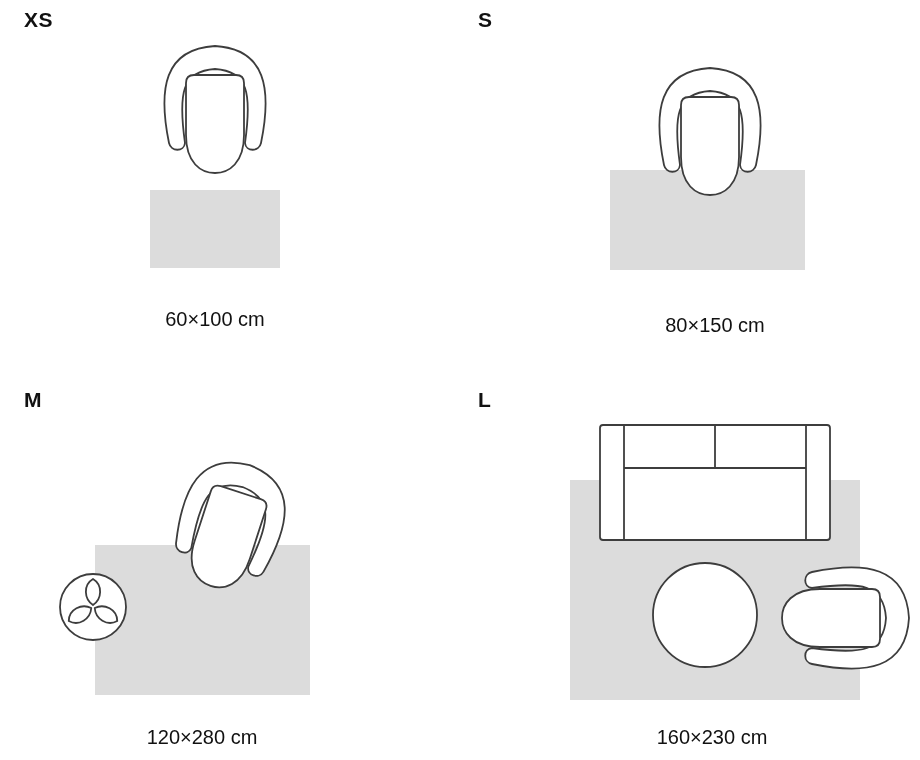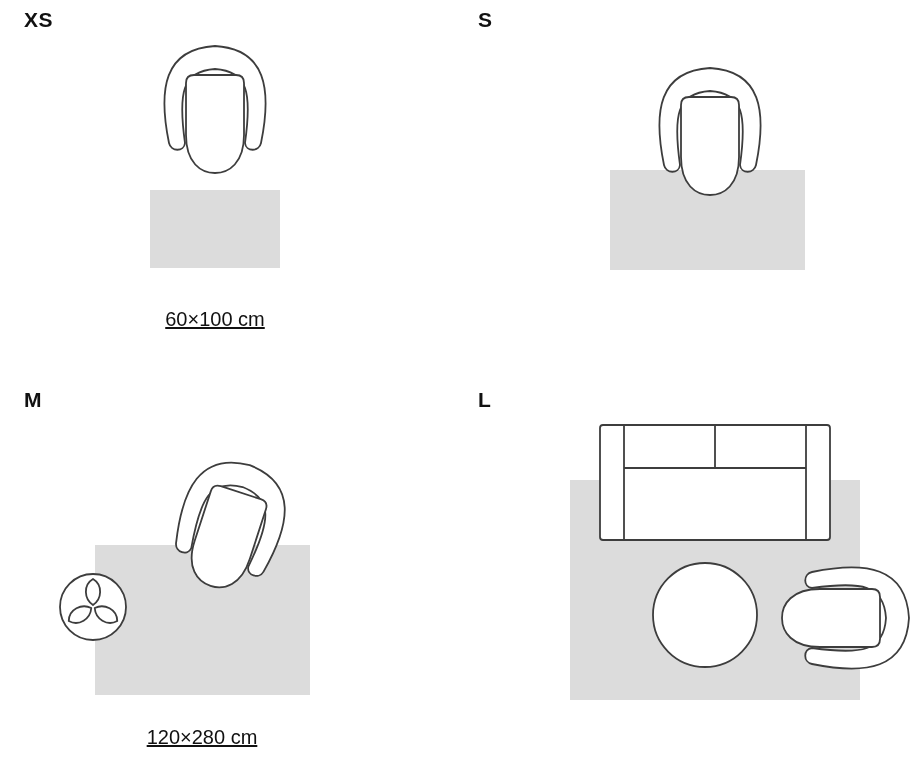--- a/index.html
+++ b/index.html
@@ -10,21 +10,21 @@
     font-family:"Liberation Sans", sans-serif;
     overflow:hidden;
   }
   .quadrant { position:absolute; }
   .size-label {
     position:absolute; font-size:21px; font-weight:700;
     color:var(--text,#111111); letter-spacing:.5px;
   }
   .dims {
     position:absolute; width:300px; text-align:center;
-    font-size:20px; color:var(--text,#111111);text-decoration:underline;
+    font-size:20px; color:var(--text,#111111);
   }
   svg.illu { position:absolute; left:0; top:0; }
   .rug  { fill:var(--rug-fill,#dcdcdc); }
   .furn { fill:#ffffff; stroke:var(--outline,#3d3d3d); stroke-width:1.8; stroke-linejoin:round; }
   .ln   { stroke:var(--outline,#3d3d3d); stroke-width:1.8; fill:none; }
 </style>
 </head>
 <body>
 
 <div class="canvas">
@@ -46,20 +46,21 @@
     <div class="size-label" style="left:24px;top:8px">XS</div>
     <div class="dims" style="left:65px;top:308px">60×100 cm</div>
   </section>
 
   <section class="quadrant" style="left:460px;top:0;width:460px;height:380px">
     <svg class="illu" width="460" height="380" viewBox="0 0 460 380">
       <rect class="rug" x="150" y="170" width="195" height="100"></rect>
       <use href="#chair" x="190" y="53" width="120" height="150"></use>
     </svg>
     <div class="size-label" style="left:18px;top:8px">S</div>
+    <div class="dims" style="left:105px;top:314px">80×150 cm</div>
   </section>
 
   <section class="quadrant" style="left:0;top:380px;width:460px;height:380px">
     <svg class="illu" width="460" height="380" viewBox="0 0 460 380">
       <rect class="rug" x="95" y="165" width="215" height="150"></rect>
       <g transform="translate(93,227)">
         <circle class="furn" cx="0" cy="0" r="33"></circle>
         <g>
           <path class="furn" d="M0,-2 C-9,-8 -10,-22 0,-28 C10,-22 9,-8 0,-2 Z"></path>
           <path class="furn" transform="rotate(120)" d="M0,-2 C-9,-8 -10,-22 0,-28 C10,-22 9,-8 0,-2 Z"></path>
@@ -83,15 +84,16 @@
         <line class="ln" x1="346" y1="45" x2="346" y2="160"></line>
         <line class="ln" x1="164" y1="88" x2="346" y2="88"></line>
         <line class="ln" x1="255" y1="45" x2="255" y2="88"></line>
       </g>
       <circle class="furn" cx="245" cy="235" r="52"></circle>
       <g transform="translate(385,238) rotate(90)">
         <use href="#chair" x="-60" y="-79" width="120" height="150"></use>
       </g>
     </svg>
     <div class="size-label" style="left:18px;top:8px">L</div>
+    <div class="dims" style="left:102px;top:346px">160×230 cm</div>
   </section>
 
 </div>
 
 </body></html>

